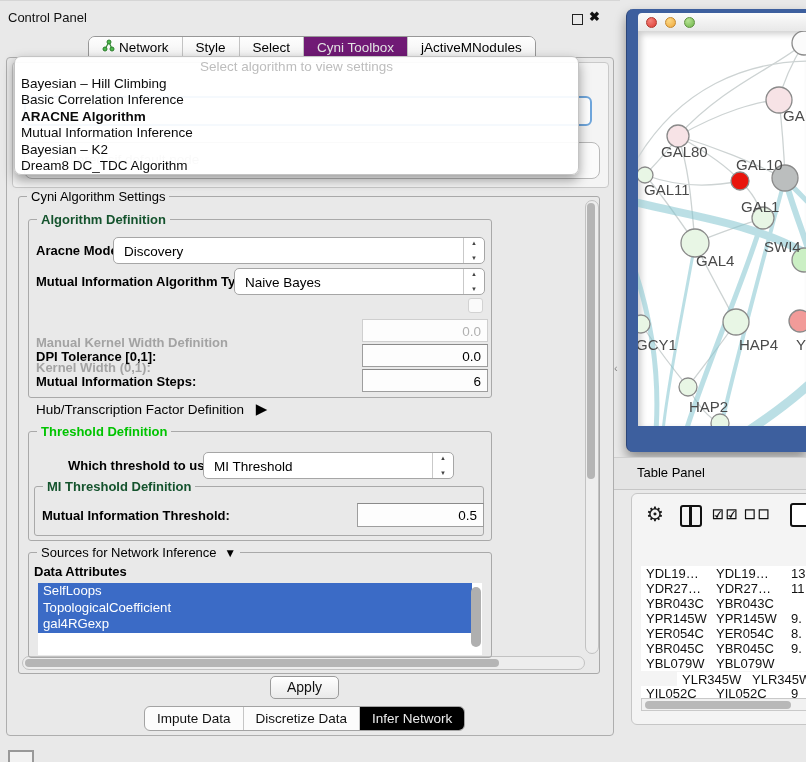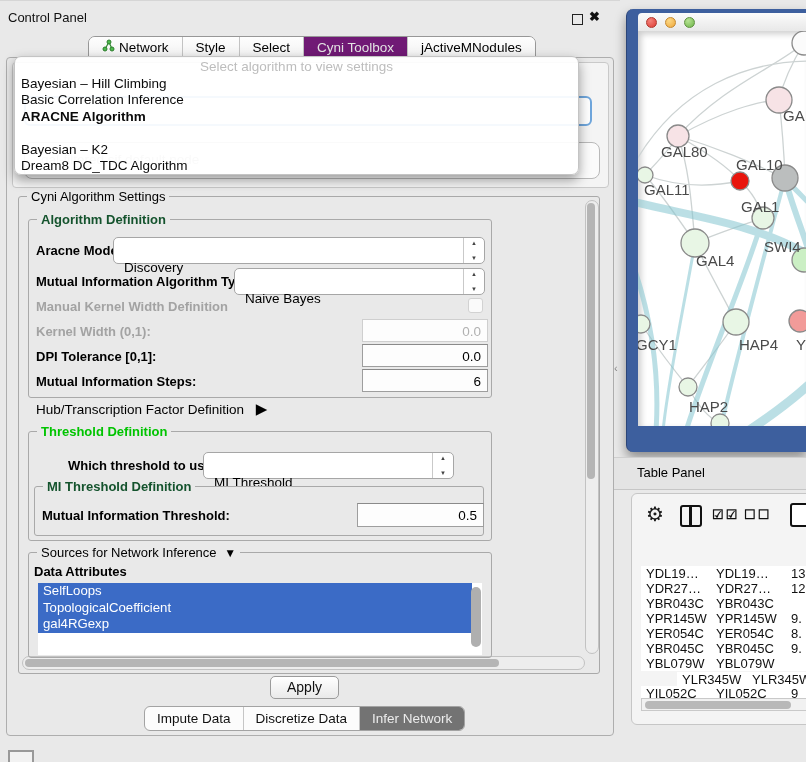--- a/index.html
+++ b/index.html
@@ -1,21 +1,21 @@
 <!DOCTYPE html>
 <html><head>
 <meta charset="utf-8">
 <style>
   html,body{margin:0;padding:0;}
   #app{position:relative;width:806px;height:762px;background:#E9E9E9;overflow:hidden;
        font-family:"Liberation Sans",sans-serif;color:#111;}
   .abs{position:absolute;}
   .b13{font-size:13px;font-weight:bold;color:#000;white-space:nowrap;}
   .r13{font-size:13.5px;color:#000;white-space:nowrap;}
-  .gray{color:#A3A3A3 !important;}
+  .gray{color:#A3A3A3 !important;margin-top:36px;}
 
   
   #cp-titlebar{left:0;top:0;width:620px;height:32px;border-top:1px solid #D6D6D6;}
   #cp-title{left:8px;top:9px;font-size:13px;}
   #float-btn{left:572px;top:13px;width:9px;height:9px;border:1.5px solid #222;background:transparent;}
   #close-btn{left:589px;top:8px;font-size:13px;font-weight:bold;}
 
   
   #tabbar{left:88px;top:36px;height:22px;display:flex;border:1px solid #979797;border-radius:7px 7px 0 0;background:#FBFBFB;overflow:hidden;}
   .tab{padding:0 13px;line-height:22px;font-size:13.5px;color:#000;border-left:1px solid #C3C3C3;display:flex;align-items:center;gap:4px;background:linear-gradient(#FEFEFE,#F0F0F0);}
@@ -38,21 +38,21 @@
 
   
   .grp{border:1px solid #A9A9A9;border-radius:3px;}
   .grp-title{position:absolute;top:-8px;left:8px;background:#E9E9E9;padding:0 4px;font-size:13px;white-space:nowrap;}
   .t-blue{color:#14532d;font-weight:bold;}
   .t-green{color:#00C400;font-weight:bold;}
   .t-black{color:#000;}
 
   
   .combo{background:#FFF;border:1px solid #A6A6A6;border-radius:5px;}
-  .combo .val{position:absolute;left:10px;top:50%;transform:translateY(-50%);font-size:13.5px;color:#000;white-space:nowrap;margin-top:16px;}
+  .combo .val{position:absolute;left:10px;top:50%;transform:translateY(-50%);font-size:13.5px;color:#000;white-space:nowrap;}
   .stepper{position:absolute;right:0;top:0;bottom:0;width:20px;border-left:1px solid #C9C9C9;}
   .stepper:before{content:"▲";position:absolute;top:2px;left:50%;transform:translateX(-50%);font-size:6px;color:#444;}
   .stepper:after{content:"▼";position:absolute;bottom:2px;left:50%;transform:translateX(-50%);font-size:6px;color:#444;}
   .field{background:#FDFDFD;border:1px solid #9E9E9E;border-top-color:#8A8A8A;}
   .field .val{position:absolute;right:6px;top:50%;transform:translateY(-50%);font-size:13.5px;color:#000;}
   .field.dis{border-color:#CFCFCF;}
   .field.dis .val{color:#B1B1B1;}
 
   
   .sb-track{background:#EDEDED;border:1px solid #C2C2C2;border-radius:7px;}
@@ -61,21 +61,21 @@
   
   #attr-list{left:38px;top:583px;width:444px;height:72px;background:#FFF;overflow:hidden;}
   .attr-item{position:relative;width:434px;height:16.5px;background:#3B6BC6;color:#FFF;font-size:13.2px;line-height:16.5px;padding-left:5px;box-sizing:border-box;white-space:nowrap;}
 
   #apply-btn{left:270px;top:676px;width:67px;height:21px;border:1px solid #9B9B9B;border-radius:5px;
     background:linear-gradient(#FFFFFF,#E9E9E9);font-size:14px;text-align:center;line-height:21px;}
 
   #bottom-tabs{left:144px;top:706px;height:23px;display:flex;border:1px solid #A3A3A3;border-radius:6px;background:#FCFCFC;overflow:hidden;}
   .btab{padding:0 12px;line-height:23px;font-size:13.5px;border-left:1px solid #C6C6C6;}
   .btab:first-child{border-left:none;}
-  .btab.sel{background:#737373;color:#ECECEC;}
+  .btab.sel{background:#000000;color:#ECECEC;}
 
   #mini-icon{left:8px;top:750px;width:22px;height:14px;border:2px solid #999;background:#F2F2F2;}
   #splitter-arrow{left:614px;top:362px;font-size:11px;color:#8A8A8A;}
 
   
   #net-window{left:626px;top:9px;width:180px;height:443px;background:#3D5F9E;border-radius:7px 0 0 7px;
     box-shadow:0 6px 12px rgba(0,0,0,0.40);border-left:1px solid #2B4578;}
   #net-titlebar{left:11px;top:4px;width:169px;height:18px;background:linear-gradient(#FBFBFB,#E8E8E8);border-radius:4px 0 0 0;}
   .tl{position:absolute;top:3.5px;width:11px;height:11px;border-radius:50%;}
   #tl-red{left:8px;background:radial-gradient(circle at 35% 30%,#F3837B,#DE3B33);border:1px solid #AE352C;box-sizing:border-box;}
@@ -147,20 +147,21 @@
   <div class="abs" id="bg-combo1"></div>
   <div class="abs" id="bg-combo2">
     <span>gal-filtered sif default node</span>
   </div>
 
   <div class="abs" id="dd-overlay">
     <div class="abs" id="dd-placeholder">Select algorithm to view settings</div>
     <div class="abs dd-item" style="top:19px;">Bayesian – Hill Climbing</div>
     <div class="abs dd-item" style="top:35.4px;">Basic Correlation Inference</div>
     <div class="abs dd-item bold" style="top:51.8px;">ARACNE Algorithm</div>
+    <div class="abs dd-item" style="top:68.2px;">Mutual Information Inference</div>
     <div class="abs dd-item" style="top:84.6px;">Bayesian – K2</div>
     <div class="abs dd-item" style="top:101px;">Dream8 DC_TDC Algorithm</div>
   </div>
 
   <div class="abs grp" style="left:18px;top:196px;width:580px;height:476px;">
     <span class="grp-title t-black">Cyni Algorithm Settings</span>
   </div>
 
   <div class="abs sb-track" style="left:585px;top:200px;width:12px;height:452px;">
     <div class="sb-thumb" style="left:1px;top:2px;width:8px;height:276px;"></div>
@@ -329,21 +330,21 @@
 
 
     <div class="abs tr" style="top:72px;">
         <span class="td1">YDL19…</span>
         <span class="td2">YDL19…</span>
         <span class="td3">13</span>
       </div>
     <div class="abs tr" style="top:87px;">
         <span class="td1">YDR27…</span>
         <span class="td2">YDR27…</span>
-        <span class="td3">12</span>
+        <span class="td3">11</span>
       </div>
     <div class="abs tr" style="top:102px;">
         <span class="td1">YBR043C</span>
         <span class="td2">YBR043C</span>
         <span class="td3"></span>
       </div>
     <div class="abs tr" style="top:117px;">
         <span class="td1">YPR145W</span>
         <span class="td2">YPR145W</span>
         <span class="td3">9.</span>

